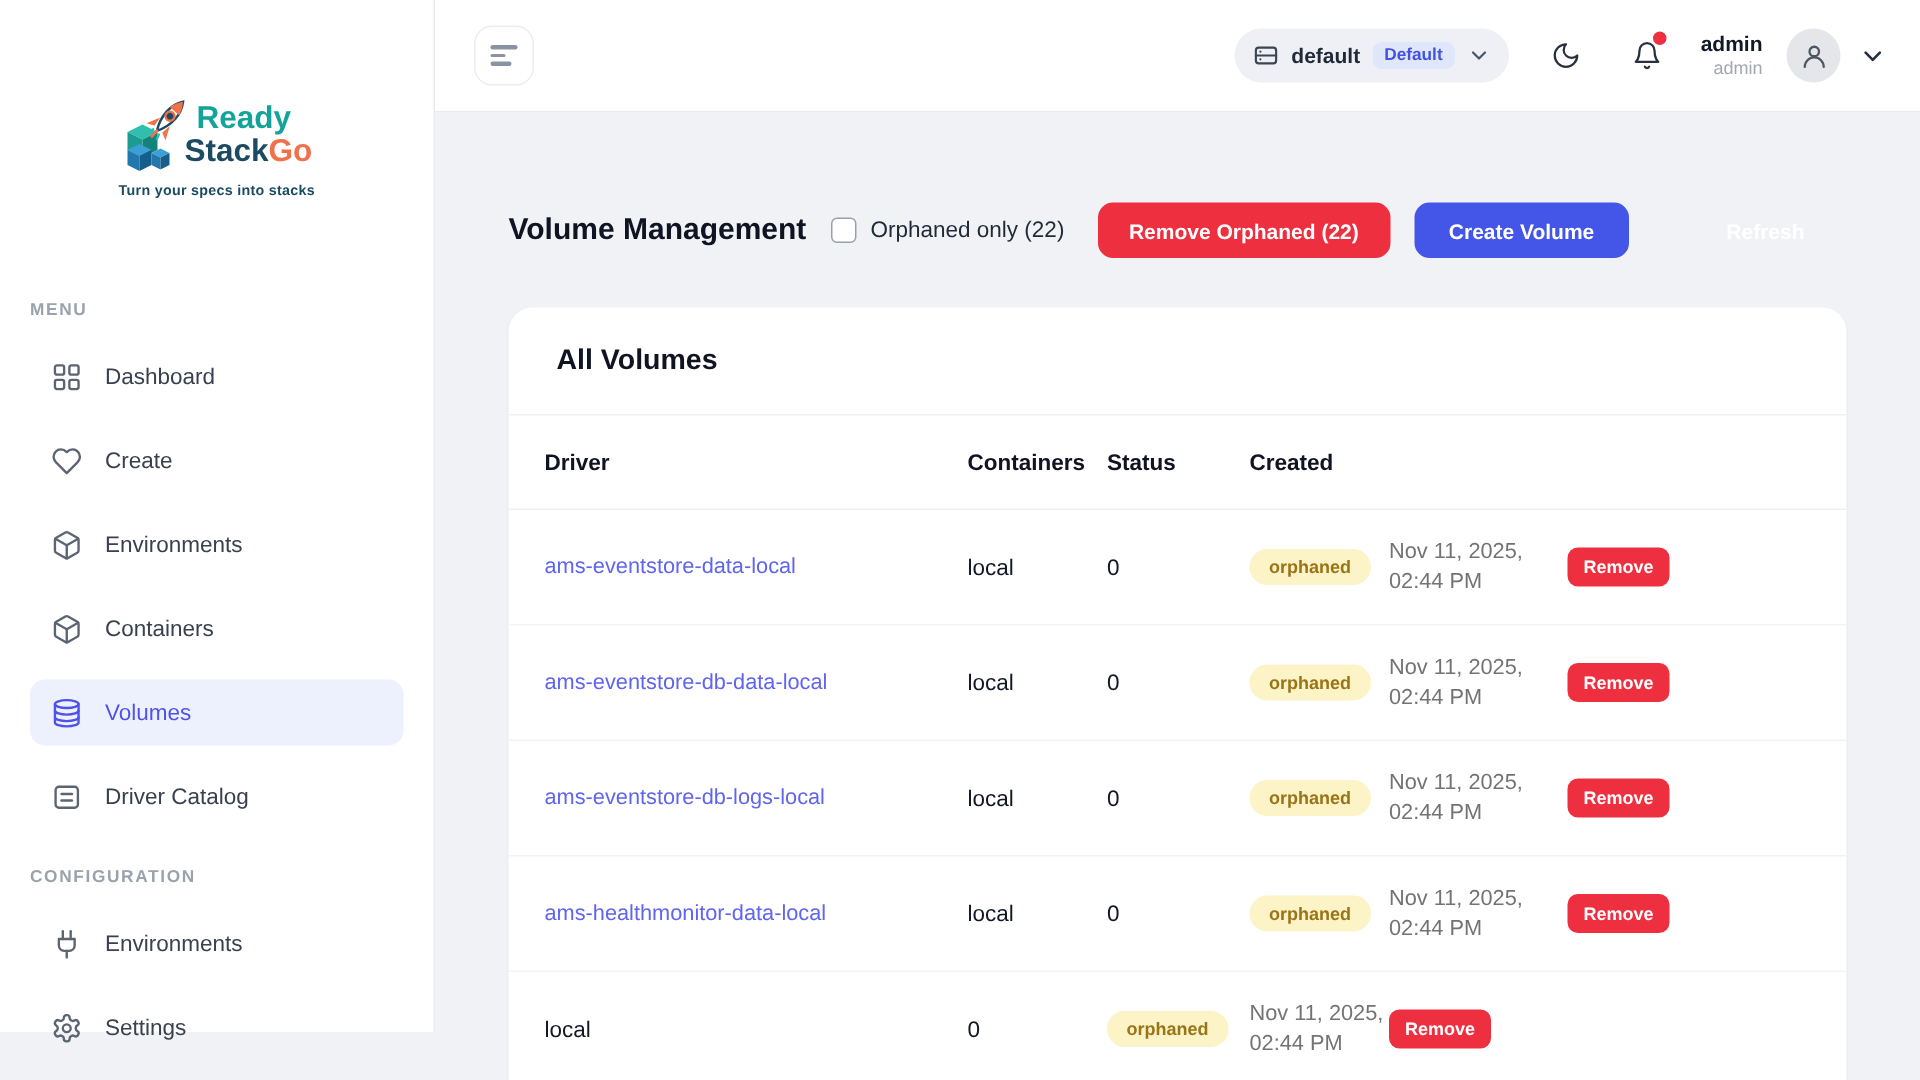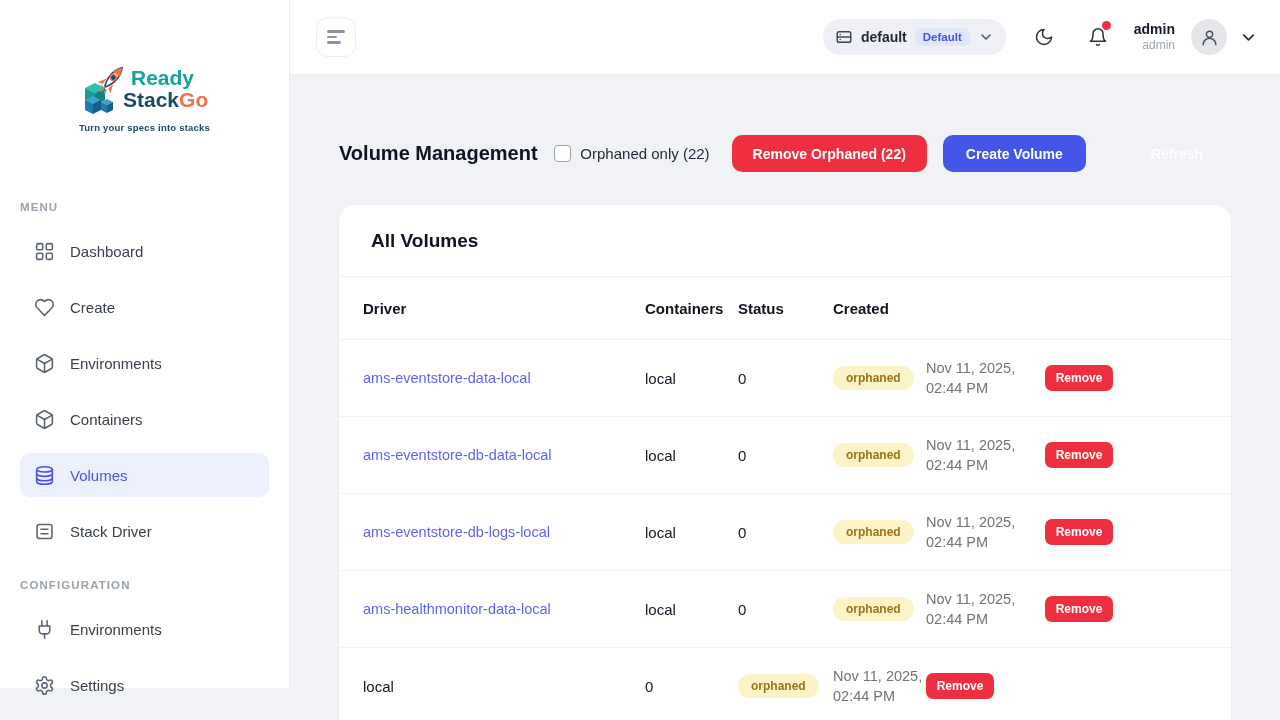--- a/index.html
+++ b/index.html
@@ -162,21 +162,21 @@
       <span class="lbl">Volumes</span>
     </div>
     <div class="nav-item">
       <span class="nicon">
         <svg viewBox="0 0 24 24" width="21" height="21" fill="none" stroke="currentColor" stroke-width="1.8" stroke-linecap="round" stroke-linejoin="round">
             <rect x="3.5" y="4" width="17" height="16" rx="2.5"></rect>
             <path d="M8 9.5h8"></path>
             <path d="M8 14.5h8"></path>
           </svg>
       </span>
-      <span class="lbl">Stack Driver</span>
+      <span class="lbl">Driver Catalog</span>
     </div>
   </nav>
 
   <div class="section-label config-label">CONFIGURATION</div>
   <nav class="nav">
     <div class="nav-item">
       <span class="nicon">
         <svg viewBox="0 0 24 24" width="21" height="21" fill="none" stroke="currentColor" stroke-width="1.8" stroke-linecap="round" stroke-linejoin="round">
             <path d="M12 22v-5"></path>
             <path d="M9 8V2"></path>

